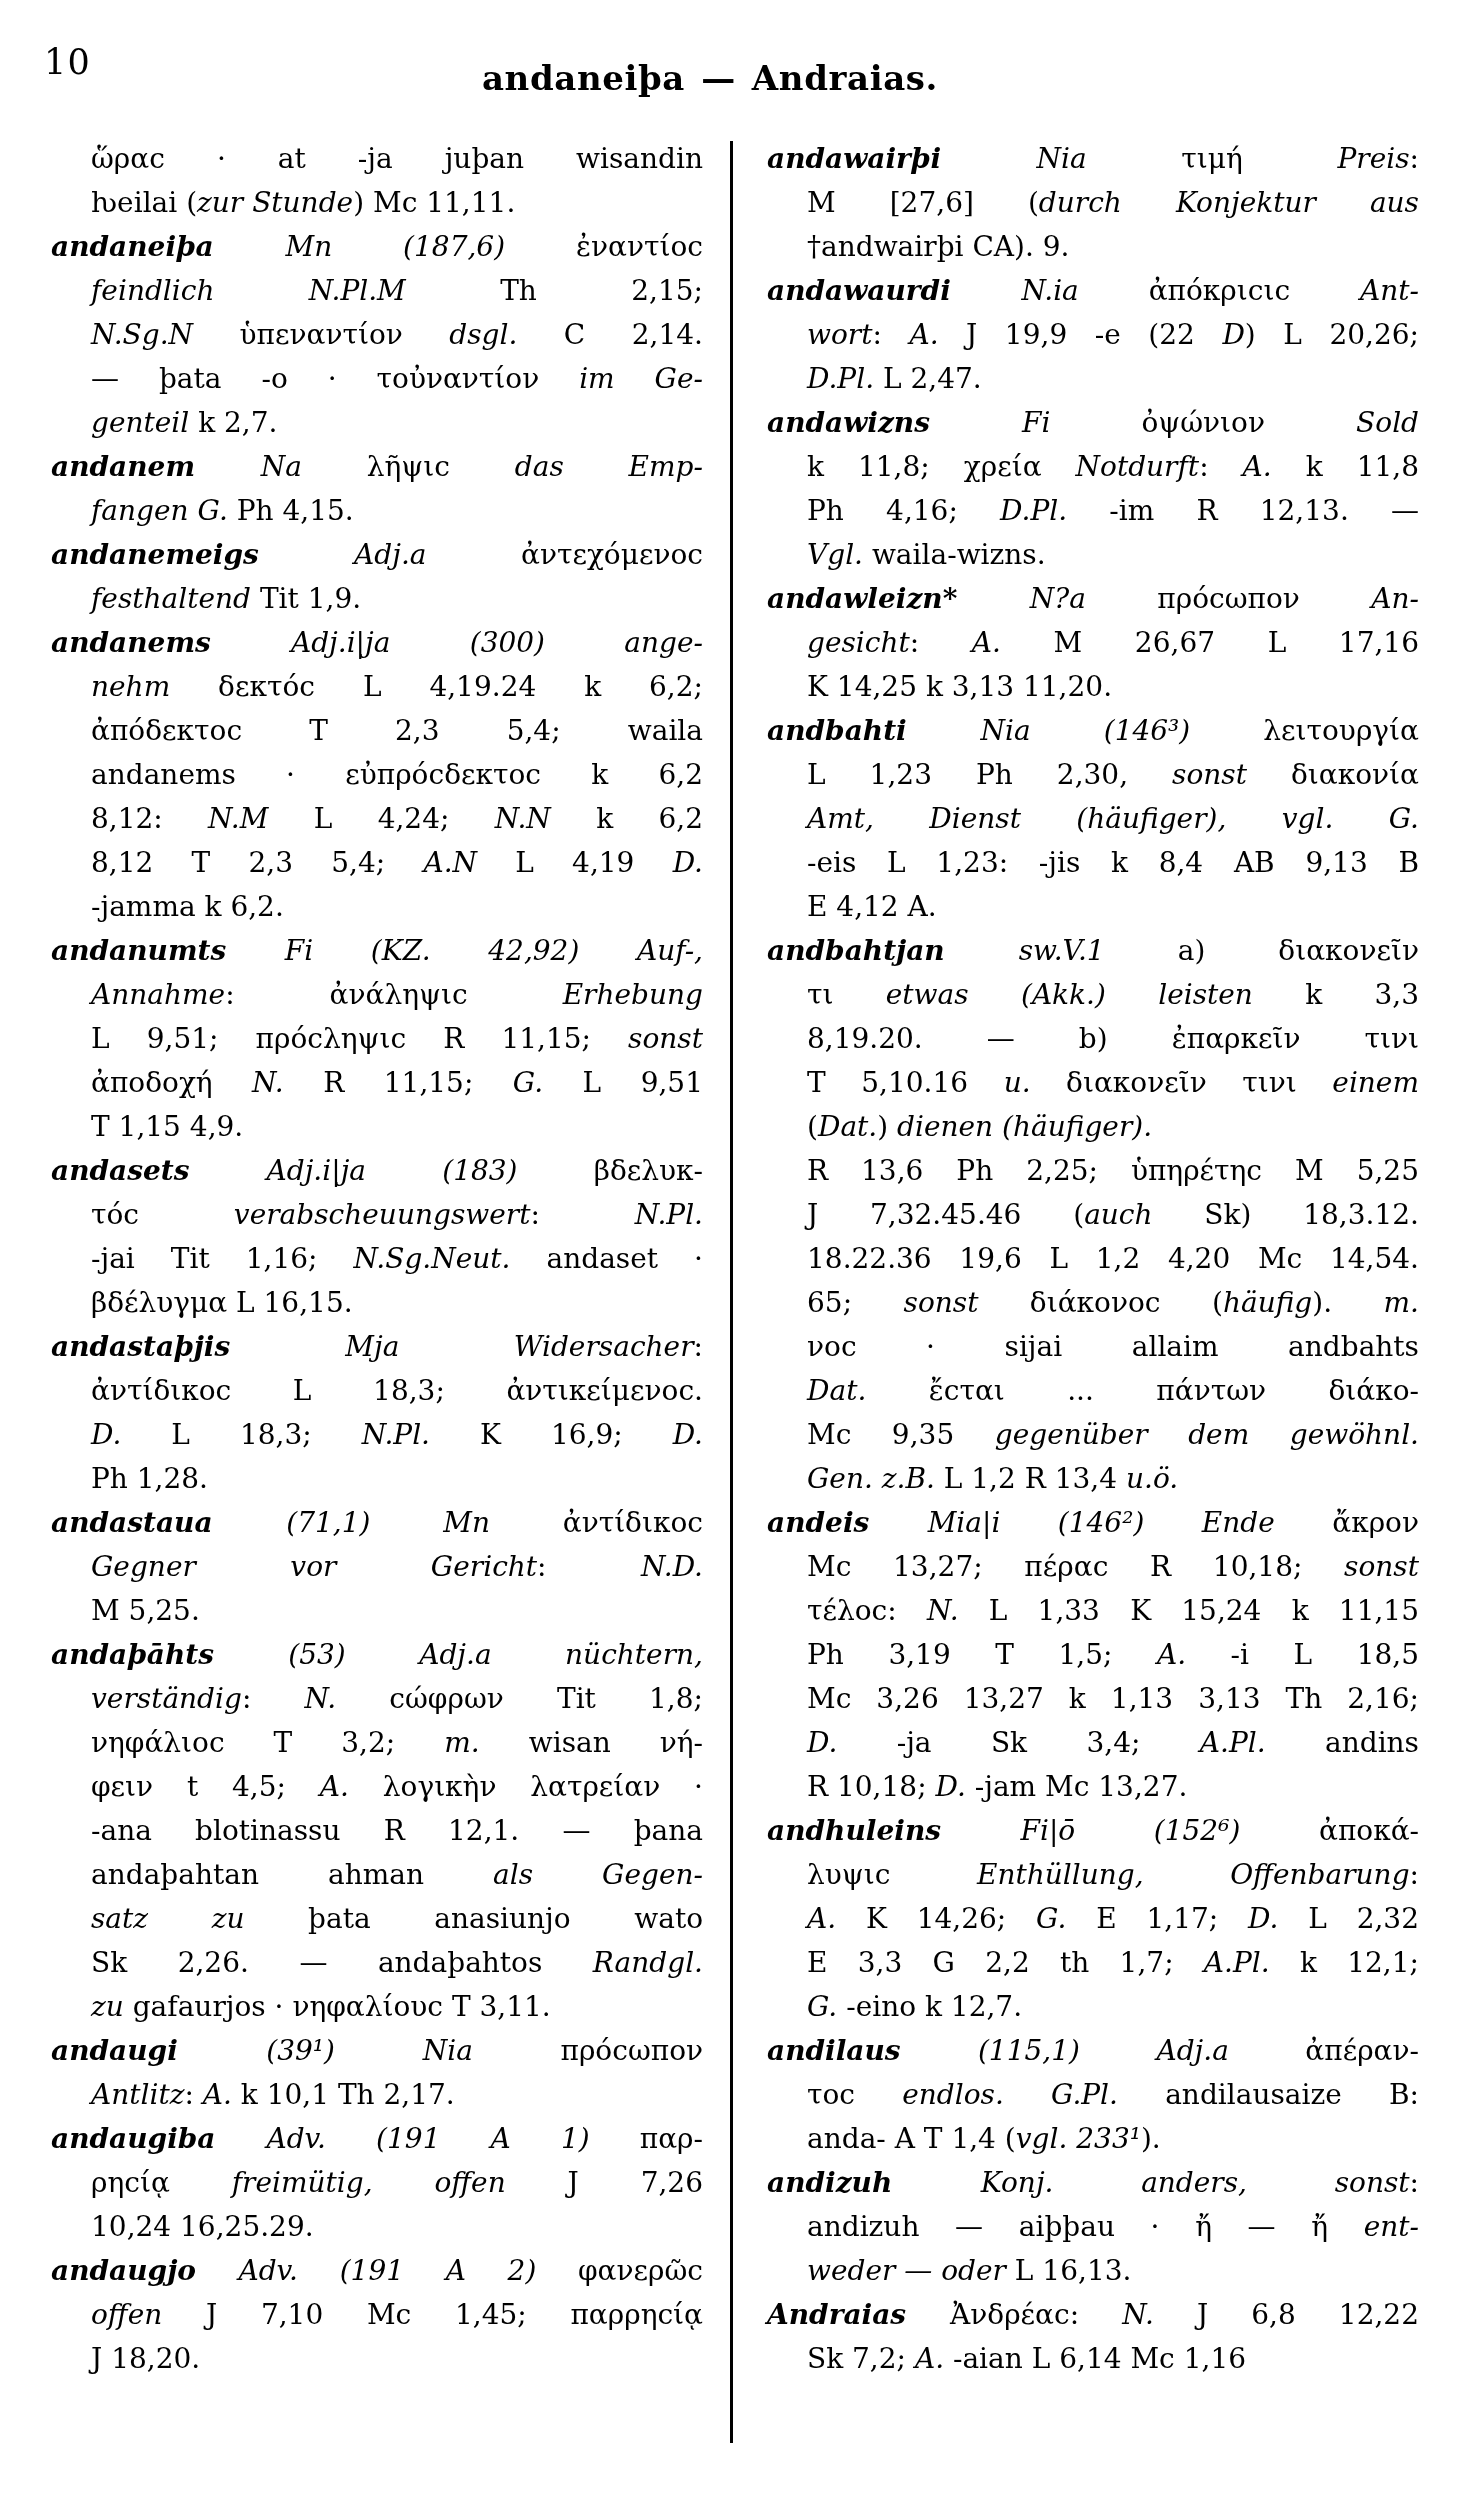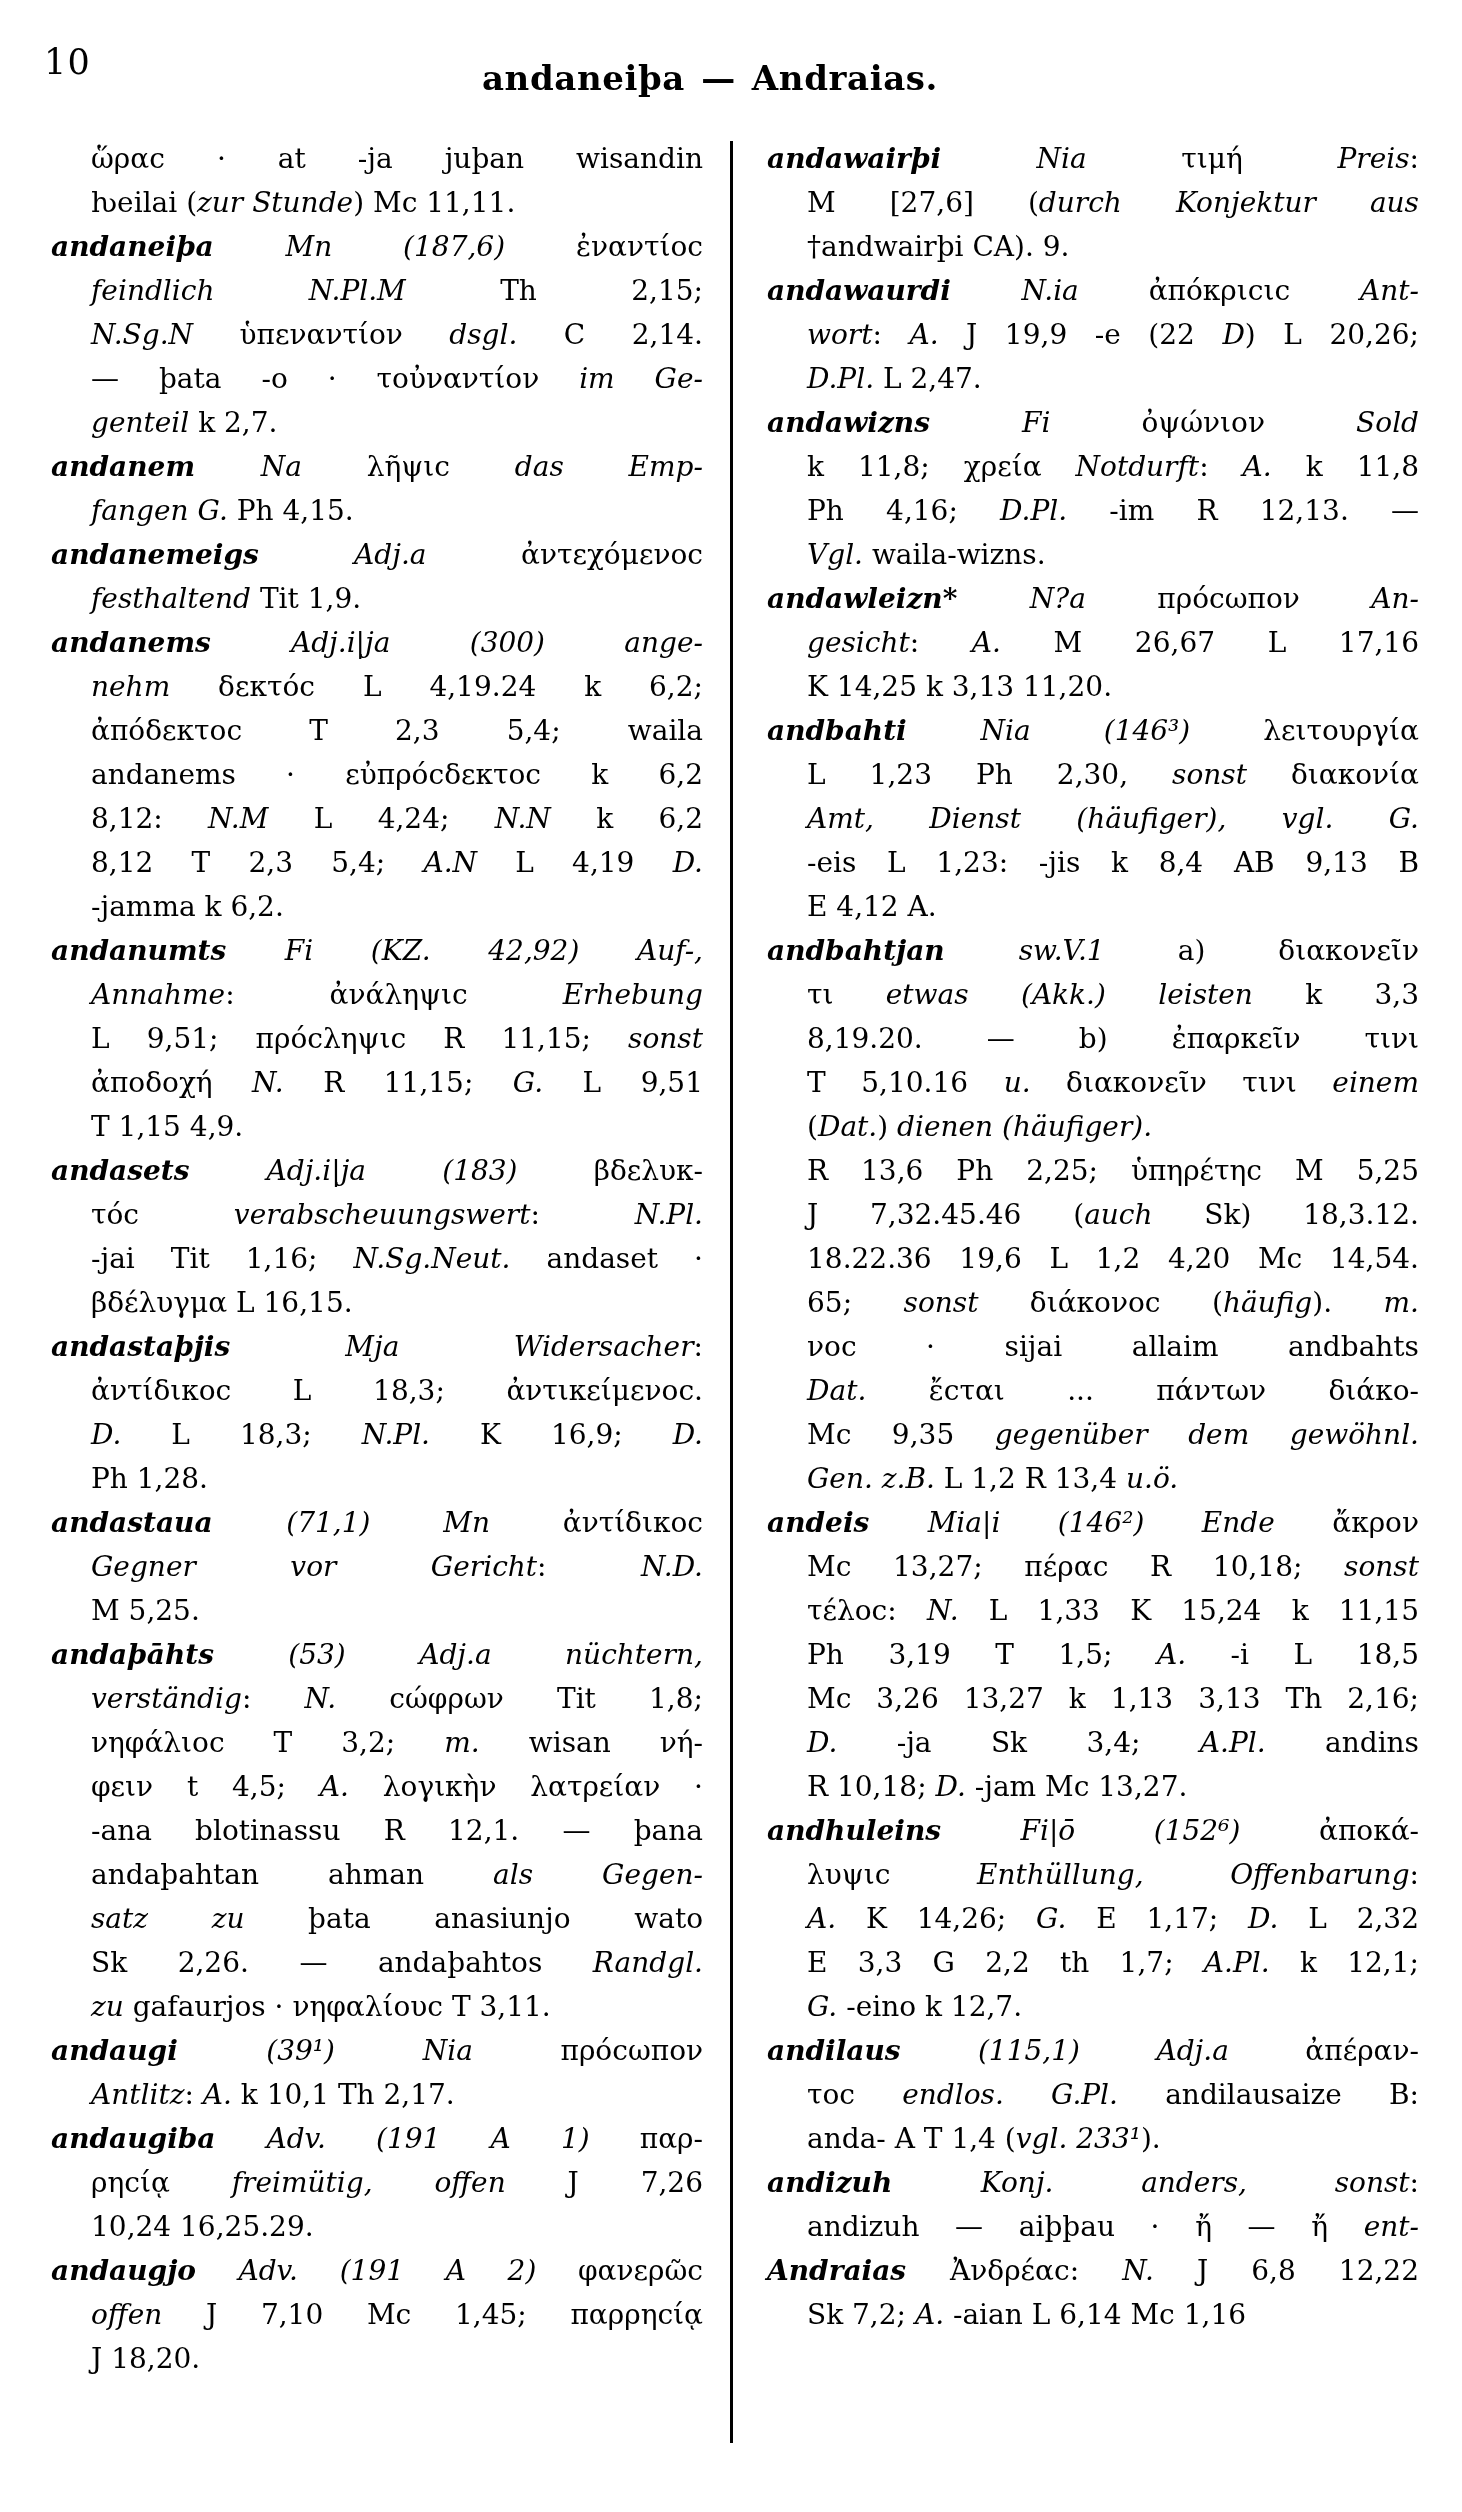--- a/index.html
+++ b/index.html
@@ -185,18 +185,19 @@
       <div class="ln jf"><span class="seg-b">andhuleins </span><span class="seg-i">Fi|ō (152⁶)</span><span class="seg-n"> ἀποκά-</span></div>
       <div class="ln ind jf"><span class="seg-n">λυψιϲ </span><span class="seg-i">Enthüllung, Offenbarung</span><span class="seg-n">:</span></div>
       <div class="ln ind jf"><span class="seg-i">A.</span><span class="seg-n"> K 14,26; </span><span class="seg-i">G.</span><span class="seg-n"> E 1,17; </span><span class="seg-i">D.</span><span class="seg-n"> L 2,32</span></div>
       <div class="ln ind jf"><span class="seg-n">E 3,3 G 2,2 th 1,7; </span><span class="seg-i">A.Pl.</span><span class="seg-n"> k 12,1;</span></div>
       <div class="ln ind"><span class="seg-i">G.</span><span class="seg-n"> -eino k 12,7.</span></div>
       <div class="ln jf"><span class="seg-b">andilaus </span><span class="seg-i">(115,1) Adj.a</span><span class="seg-n"> ἀπέραν-</span></div>
       <div class="ln ind jf"><span class="seg-n">τοϲ </span><span class="seg-i">endlos. G.Pl.</span><span class="seg-n"> andilausaize B:</span></div>
       <div class="ln ind"><span class="seg-n">anda- A T 1,4 (</span><span class="seg-i">vgl. 233¹</span><span class="seg-n">).</span></div>
       <div class="ln jf"><span class="seg-b">andizuh </span><span class="seg-i">Konj. anders, sonst</span><span class="seg-n">:</span></div>
       <div class="ln ind jf"><span class="seg-n">andizuh — aiþþau · ἤ — ἤ </span><span class="seg-i">ent-</span></div>
+      <div class="ln ind"><span class="seg-i">weder — oder</span><span class="seg-n"> L 16,13.</span></div>
       <div class="ln jf"><span class="seg-b">Andraias </span><span class="seg-n">Ἀνδρέαϲ: </span><span class="seg-i">N.</span><span class="seg-n"> J 6,8 12,22</span></div>
       <div class="ln ind"><span class="seg-n">Sk 7,2; </span><span class="seg-i">A.</span><span class="seg-n"> -aian L 6,14 Mc 1,16</span></div>
     </div>
 
 </div>
 
 
 </body></html>

